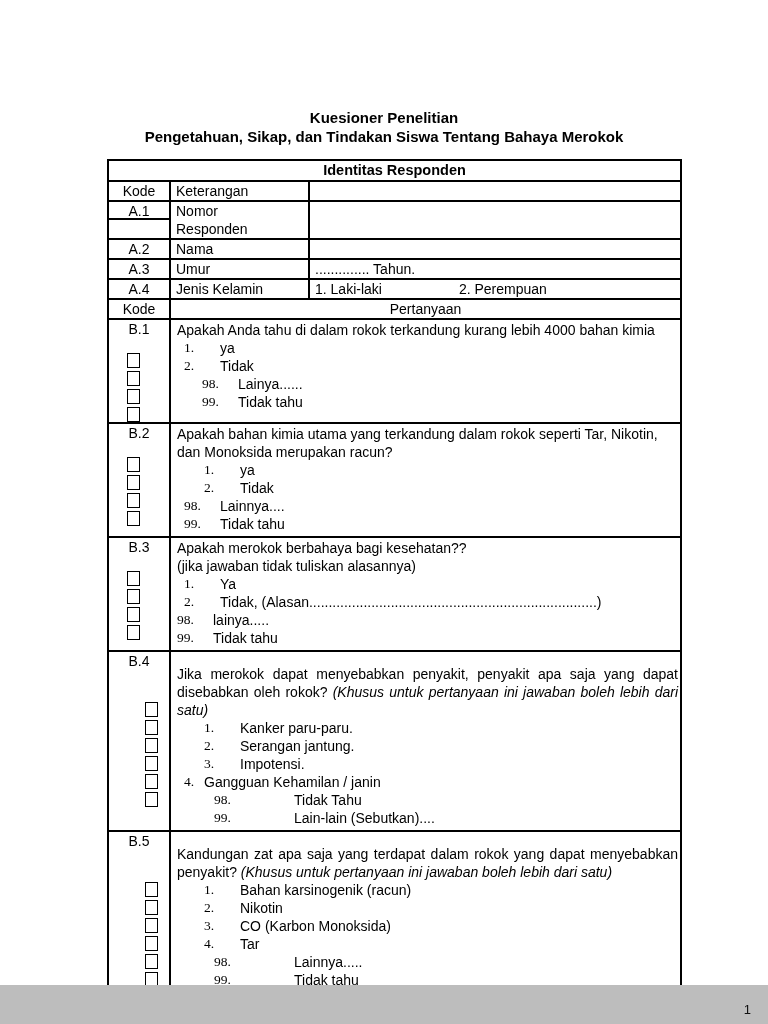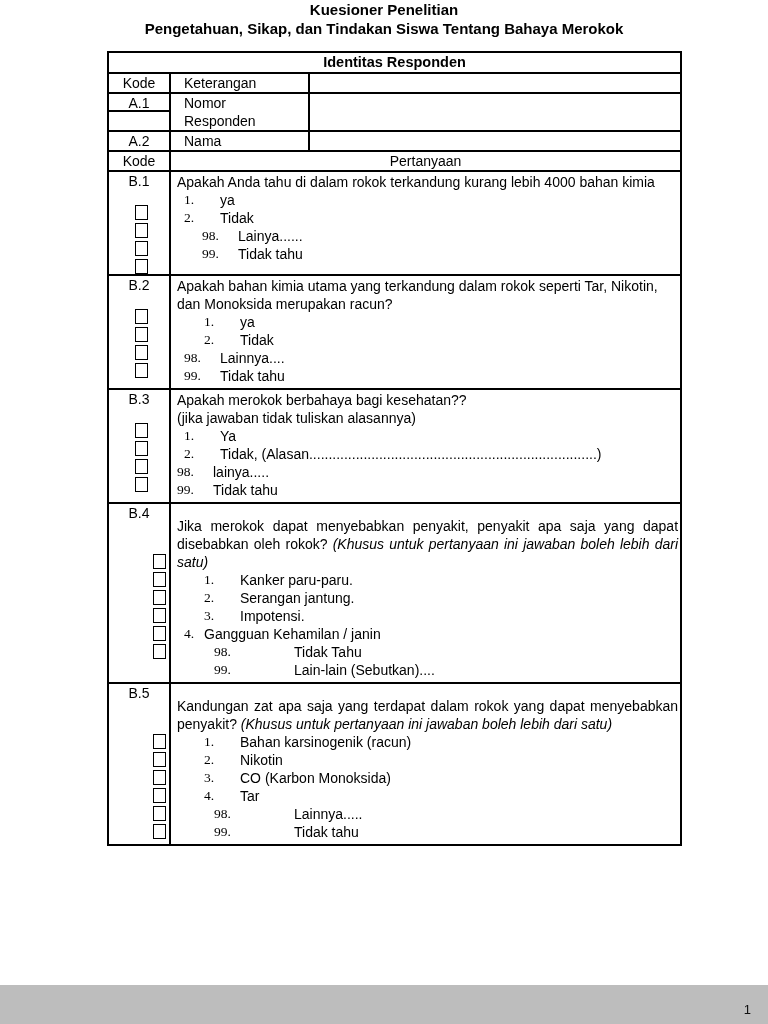--- a/index.html
+++ b/index.html
@@ -3,27 +3,27 @@
 <meta charset="utf-8">
 <style>
   * { margin:0; padding:0; box-sizing:border-box; }
   html,body { background:#fff; }
   body {
     width:768px; height:1024px; position:relative; overflow:hidden;
     font-family:"Liberation Sans","DejaVu Sans",sans-serif; color:#000;
   }
   .page { position:absolute; inset:0; background:#fff; }
 
-  .titles { text-align:center; font-weight:bold;
+  .titles { padding-top:108px; text-align:center; font-weight:bold;
             font-size:15px; line-height:19px; }
 
   table.main { border-collapse:collapse; table-layout:fixed;
                width:573px; margin:13px 0 0 107px; }
   col.c1{width:62px} col.c2{width:139px} col.c3{width:372px}
-  td,th { border:2px solid #000; padding:0 13px; font-size:14px;
+  td,th { border:2px solid #000; padding:0 5px; font-size:14px;
           line-height:18px; vertical-align:top; text-align:left;
           font-weight:normal; }
   th.section { text-align:center; font-weight:bold; font-size:14.5px; height:21px; }
   .center { text-align:center; }
   tr.r19 td { height:19px; }
   tr.r20 td { height:20px; }
   tr.r36 td { height:36px;margin-top:35px; }
   .rel { position:relative; }
   .strike { position:absolute; left:0; right:0; top:16px; border-top:2px solid #000; }
   .wrap-narrow { display:inline-block; max-width:85px; }
@@ -90,21 +90,34 @@
       </td>
       <td></td>
     </tr>
 
     <tr class="r19">
       <td class="center">A.2</td>
       <td>Nama</td>
       <td></td>
     </tr>
 
-
+    <tr class="r19">
+      <td class="center">A.3</td>
+      <td>Umur</td>
+      <td>.............. Tahun.</td>
+    </tr>
+
+    <tr class="r19">
+      <td class="center">A.4</td>
+      <td>Jenis Kelamin</td>
+      <td>
+        <span class="sex-opt1">1. Laki-laki</span>
+        <span>2. Perempuan</span>
+      </td>
+    </tr>
 
 
     <tr class="r20">
       <td class="center">Kode</td>
       <td class="center" colspan="2">Pertanyaan</td>
     </tr>
 
     <tr>
       <td class="codecell">
         <div>B.1</div>

